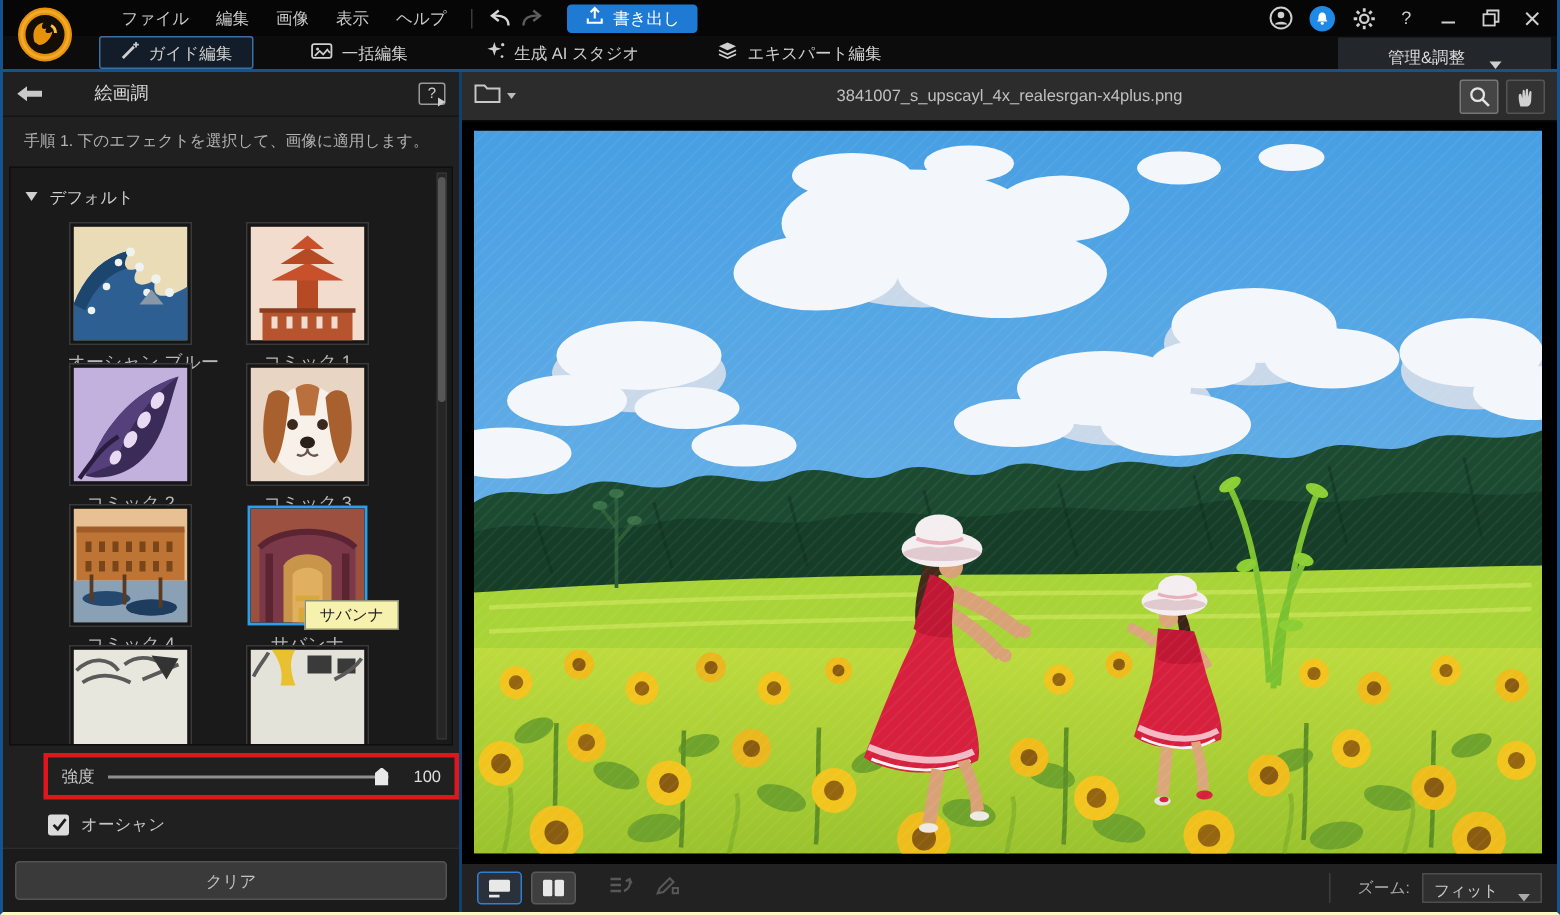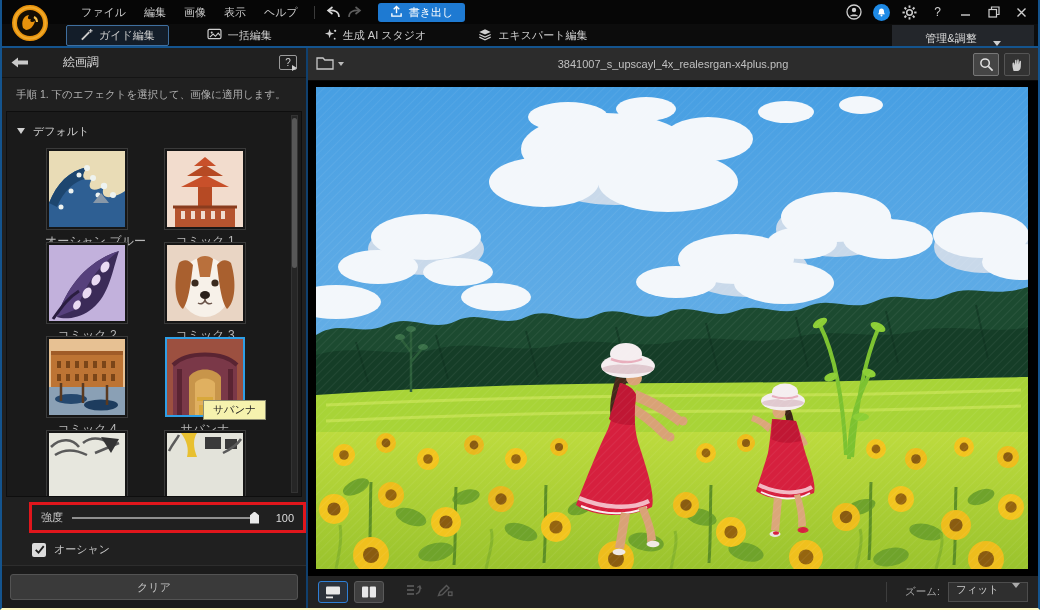--- a/index.html
+++ b/index.html
@@ -86,21 +86,21 @@
   .artwork { position:absolute; left:8px; top:6px; width:712px; height:482px; }
 
   .bottom-toolbar { height:33px; flex:0 0 33px; background:#222; border-top:1px solid #000; display:flex; align-items:center; padding:0 10px; gap:6px; }
   .view-btn { width:30px; height:22px; background:#3f3f3f; border:1px solid #5a5a5a; border-radius:3px; display:flex; align-items:center; justify-content:center; }
   .view-btn.selected { border-color:#2e7fd6; background:#2b313a; }
   .disabled-icons { display:flex; gap:15px; margin-left:16px; }
   .right-cluster { margin-left:auto; display:flex; align-items:center; gap:8px; }
   .vsep { width:1px; height:20px; background:#3d3d3d; margin-right:10px; }
   .zoom-label { color:#a8a8a8; font-size:10.5px; }
   .zoom-select { width:80px; height:20px; background:#2f2f2f; border:1px solid #4d4d4d; color:#cccccc; font-size:10.5px;
-    display:flex; align-items:flex-start; padding:0 7px; gap:5px; }
+    display:flex; align-items:flex-end; padding:0 7px; gap:5px; }
   .zoom-select .caret-down { margin-left:auto; border-top-color:#aaa; }
 </style>
 </head>
 <body>
 
 <div class="window">
 
   <div class="menubar">
     <div class="logo">
       <svg width="40" height="40" viewBox="0 0 40 40">

